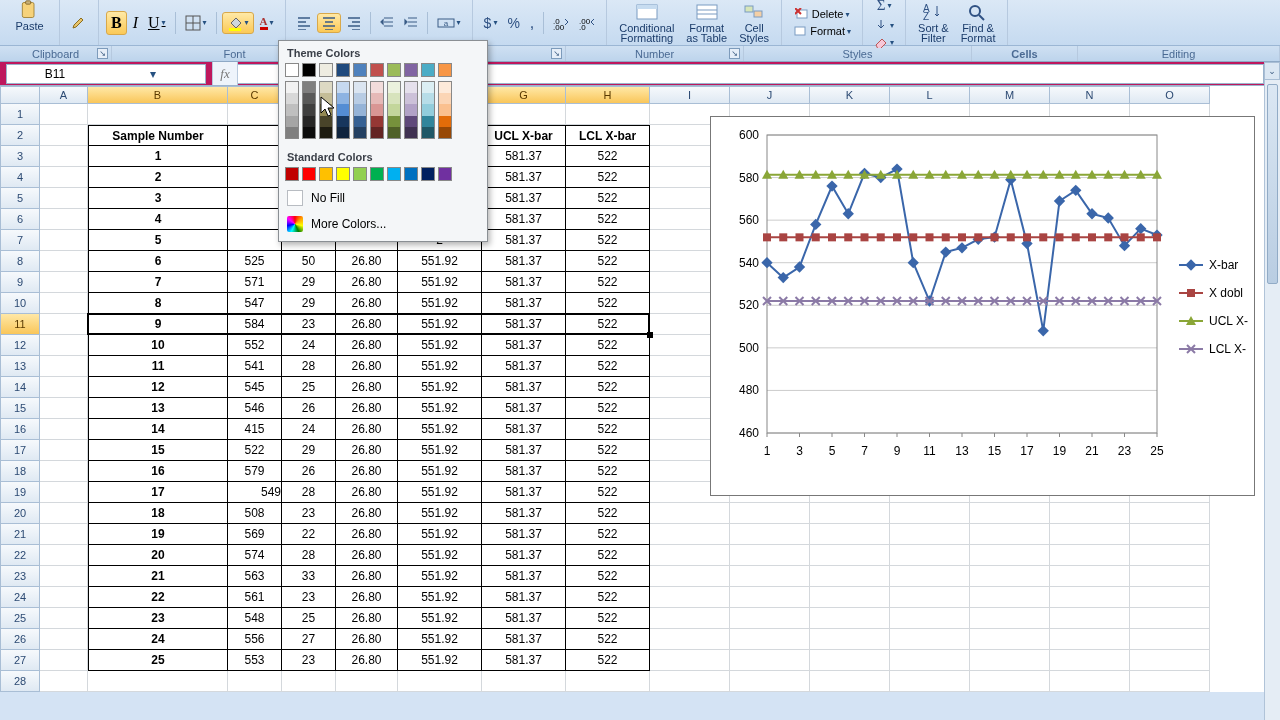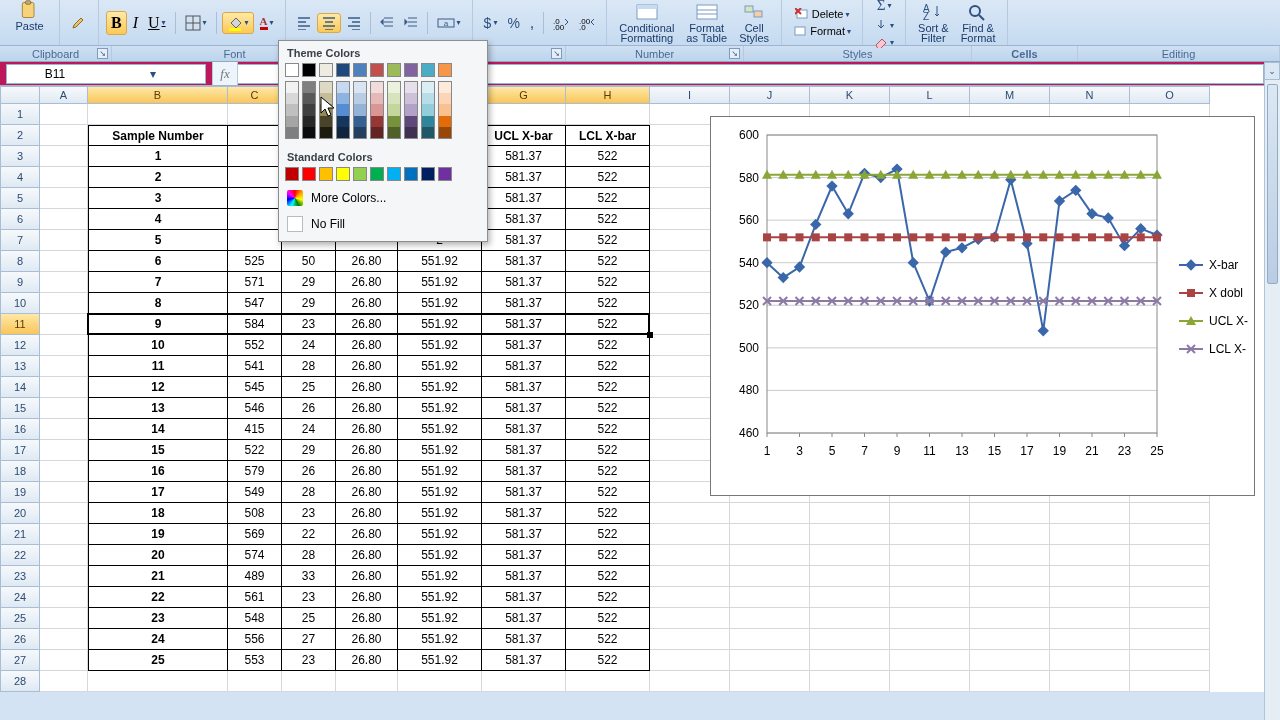--- a/index.html
+++ b/index.html
@@ -634,21 +634,21 @@
           <div class="c" style="width: 80px;"></div>
           <div class="c" style="width: 80px;"></div>
           <div class="c" style="width: 80px;"></div>
           <div class="c" style="width: 80px;"></div>
           <div class="c" style="width: 80px;"></div>
           <div class="c" style="width: 80px;"></div>
         </div>
         <div class="crow">
           <div class="c" style="width: 48px;"></div>
           <div class="c b bl bold" style="width: 140px;">17</div>
-          <div class="c b" style="width: 54px;">549</div>
+          <div class="c b" style="width: 54px; text-align: right;">549</div>
           <div class="c b" style="width: 54px;">28</div>
           <div class="c b" style="width: 62px;">26.80</div>
           <div class="c b" style="width: 84px;">551.92</div>
           <div class="c b" style="width: 84px;">581.37</div>
           <div class="c b" style="width: 84px;">522</div>
           <div class="c" style="width: 80px;"></div>
           <div class="c" style="width: 80px;"></div>
           <div class="c" style="width: 80px;"></div>
           <div class="c" style="width: 80px;"></div>
           <div class="c" style="width: 80px;"></div>
@@ -702,21 +702,21 @@
           <div class="c" style="width: 80px;"></div>
           <div class="c" style="width: 80px;"></div>
           <div class="c" style="width: 80px;"></div>
           <div class="c" style="width: 80px;"></div>
           <div class="c" style="width: 80px;"></div>
           <div class="c" style="width: 80px;"></div>
         </div>
         <div class="crow">
           <div class="c" style="width: 48px;"></div>
           <div class="c b bl bold" style="width: 140px;">21</div>
-          <div class="c b" style="width: 54px;">489</div>
+          <div class="c b" style="width: 54px;">563</div>
           <div class="c b" style="width: 54px;">33</div>
           <div class="c b" style="width: 62px;">26.80</div>
           <div class="c b" style="width: 84px;">551.92</div>
           <div class="c b" style="width: 84px;">581.37</div>
           <div class="c b" style="width: 84px;">522</div>
           <div class="c" style="width: 80px;"></div>
           <div class="c" style="width: 80px;"></div>
           <div class="c" style="width: 80px;"></div>
           <div class="c" style="width: 80px;"></div>
           <div class="c" style="width: 80px;"></div>
@@ -1071,26 +1071,26 @@
       <div class="sw" style="background: rgb(255, 192, 0);"></div>
       <div class="sw" style="background: rgb(255, 255, 0);"></div>
       <div class="sw" style="background: rgb(146, 208, 80);"></div>
       <div class="sw" style="background: rgb(0, 176, 80);"></div>
       <div class="sw" style="background: rgb(0, 176, 240);"></div>
       <div class="sw" style="background: rgb(0, 112, 192);"></div>
       <div class="sw" style="background: rgb(0, 32, 96);"></div>
       <div class="sw" style="background: rgb(112, 48, 160);"></div>
     </div>
   <div class="pitem">
+      <span class="nofillsw"></span>
+      <span>No Fill</span>
+    </div>
+  <div class="pitem">
       <span class="moresw"></span>
       <span>More Colors...</span>
-    </div>
-  <div class="pitem">
-      <span class="nofillsw"></span>
-      <span>No Fill</span>
     </div>
 </div>
 <div class="cursor">
   <svg width="18" height="22" viewBox="0 0 18 22">
       <path d="M1 1l0 16 4-4 3 7 3-1-3-7 6 0z" fill="#fff" stroke="#000"></path>
     </svg>
 </div>
 
 <div class="vscroll">
     <div class="th"></div>

